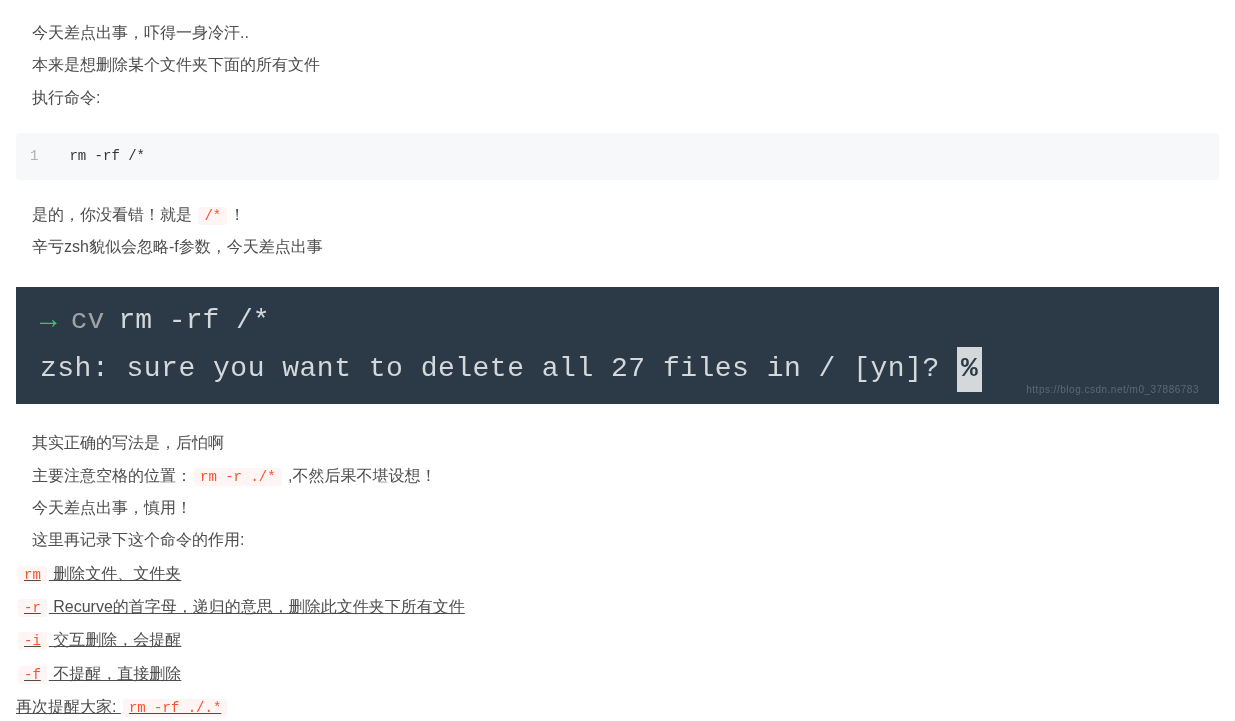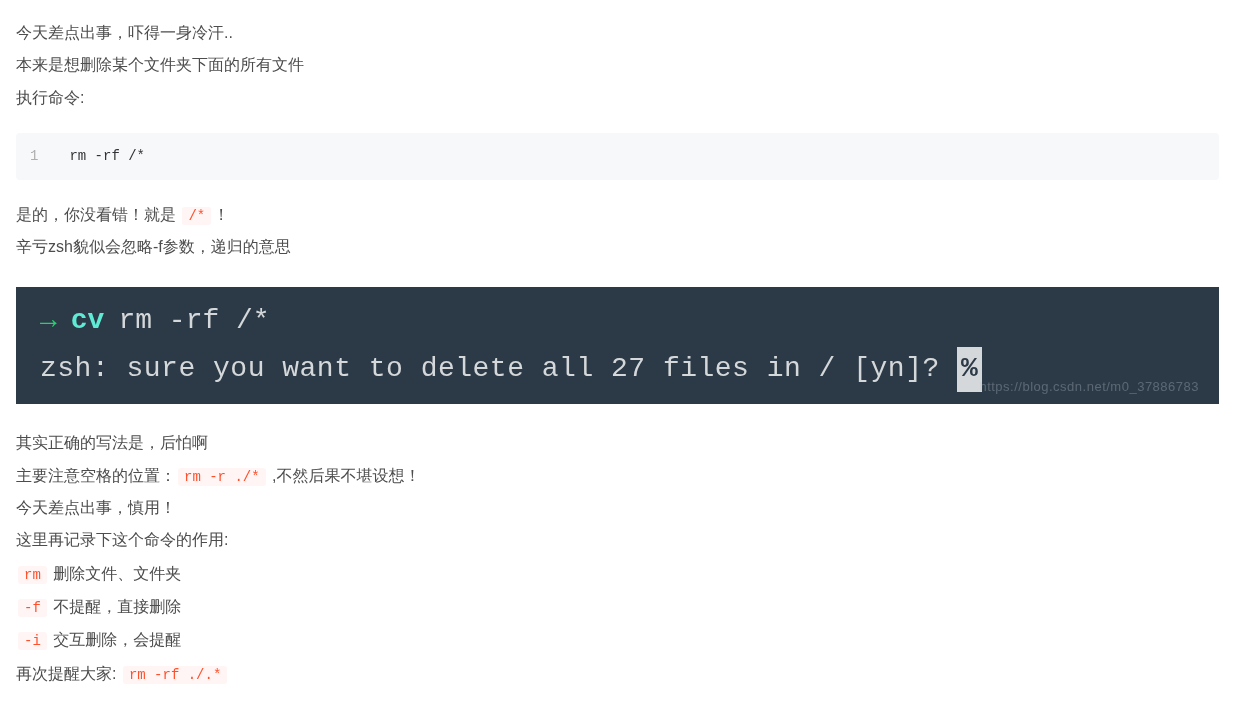--- a/index.html
+++ b/index.html
@@ -10,21 +10,21 @@
     body {
       font-family: -apple-system, BlinkMacSystemFont, "Segoe UI", "PingFang SC", "Microsoft YaHei", sans-serif;
       font-size: 16px;
       line-height: 1.9;
       color: #4d4d4d;
       padding: 16px;
       background: #fff;
     }
     p {
       color: #4d4d4d;
-      margin: 2px 0;
+      margin: 2px 16px;
     }
     .code-block {
       background: #f6f8fa;
       margin: 20px 0;
       border-radius: 4px;
       display: flex;
       font-family: Consolas, Monaco, "Courier New", monospace;
     }
     .line-number {
       padding: 10px 14px;
@@ -62,66 +62,67 @@
       display: flex;
       align-items: center;
       gap: 14px;
       margin-bottom: 4px;
     }
     .arrow {
       color: #2ecc71;
       font-weight: bold;
     }
     .cv {
-      color: #5eead4;
-      font-weight: 700;
+      color: #a3a3a3;
+      font-weight: 400;
     }
     .cmd {
       color: #d5d8da;
     }
     .terminal-line2 {
       color: #d5d8da;
       letter-spacing: 0.5px;
     }
     .cursor-box {
       display: inline-block;
       background: #d5d8da;
       color: #2c3a47;
       padding: 0 4px;
       font-weight: bold;
     }
     .watermark {
       position: absolute;
       right: 20px;
       bottom: 6px;
-      font-size: 13px;
+      font-size: 10px;
       color: rgba(180,190,200,0.35);
       font-family: -apple-system, sans-serif;
       letter-spacing: 0.5px;
     }
     .cmd-list p {
       margin: 3px 0;
+      text-decoration: underline;
     }
   </style>
 </head>
 <body>
 
 <p>今天差点出事，吓得一身冷汗..</p>
 <p>本来是想删除某个文件夹下面的所有文件</p>
 <p>执行命令:</p>
 
 <div class="code-block">
   <div class="line-number">1</div>
   <div class="code-content">rm -rf /*</div>
 </div>
 
 <p>
   <span>是的，你没看错！就是 </span><code class="inline">/*</code><span>！</span>
 </p>
-<p>辛亏zsh貌似会忽略-f参数，递归的意思</p>
+<p>辛亏zsh貌似会忽略-f参数，今天差点出事</p>
 
 <div class="terminal">
   <div class="terminal-line1">
     <span class="arrow">→</span>
     <span class="cv">cv</span>
     <span class="cmd">rm -rf /*</span>
   </div>
   <div class="terminal-line2">
     <span>zsh: sure you want to delete all 27 files in / [yn]? </span><span class="cursor-box">%</span>
   </div>
@@ -130,16 +131,17 @@
 
 <p>其实正确的写法是，后怕啊</p>
 <p>
   <span>主要注意空格的位置：</span><code class="inline">rm -r ./*</code><span> ,不然后果不堪设想！</span>
 </p>
 <p>今天差点出事，慎用！</p>
 <p>这里再记录下这个命令的作用:</p>
 
 <div class="cmd-list">
   <p><code class="inline">rm</code><span> 删除文件、文件夹</span></p>
+  <p><code class="inline">-r</code><span> Recurve的首字母，递归的意思，删除此文件夹下所有文件</span></p>
+  <p><code class="inline">-i</code><span> 交互删除，会提醒</span></p>
   <p><code class="inline">-f</code><span> 不提醒，直接删除</span></p>
-  <p><code class="inline">-i</code><span> 交互删除，会提醒</span></p>
   <p><span>再次提醒大家: </span><code class="inline">rm -rf ./.*</code></p>
 </div>
 
 </body></html>

